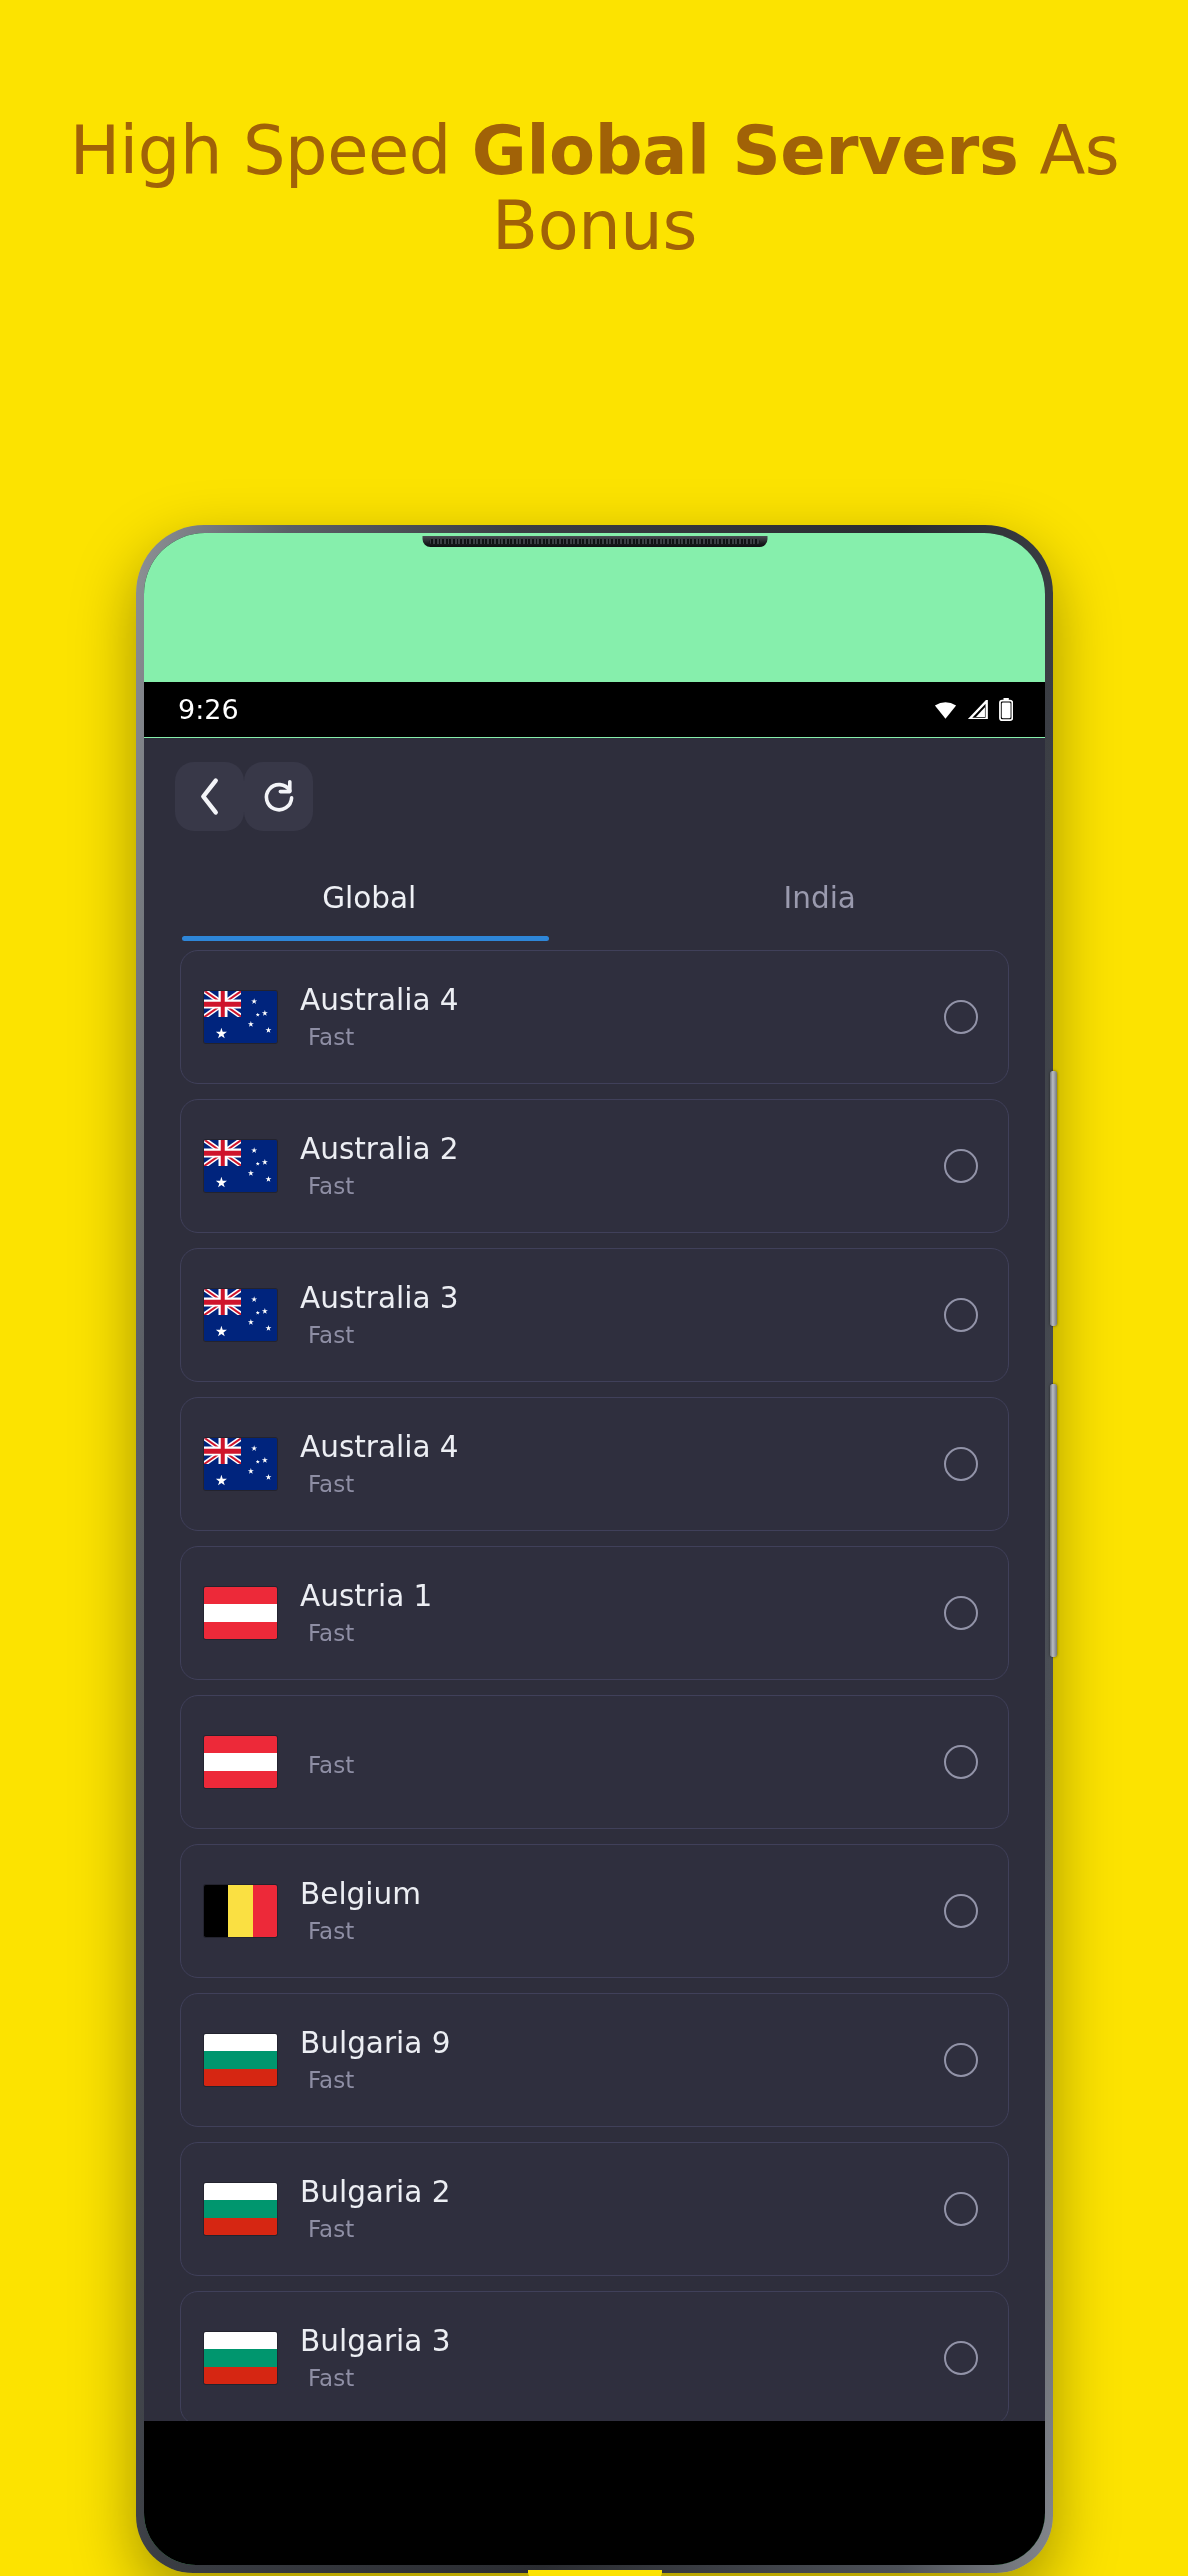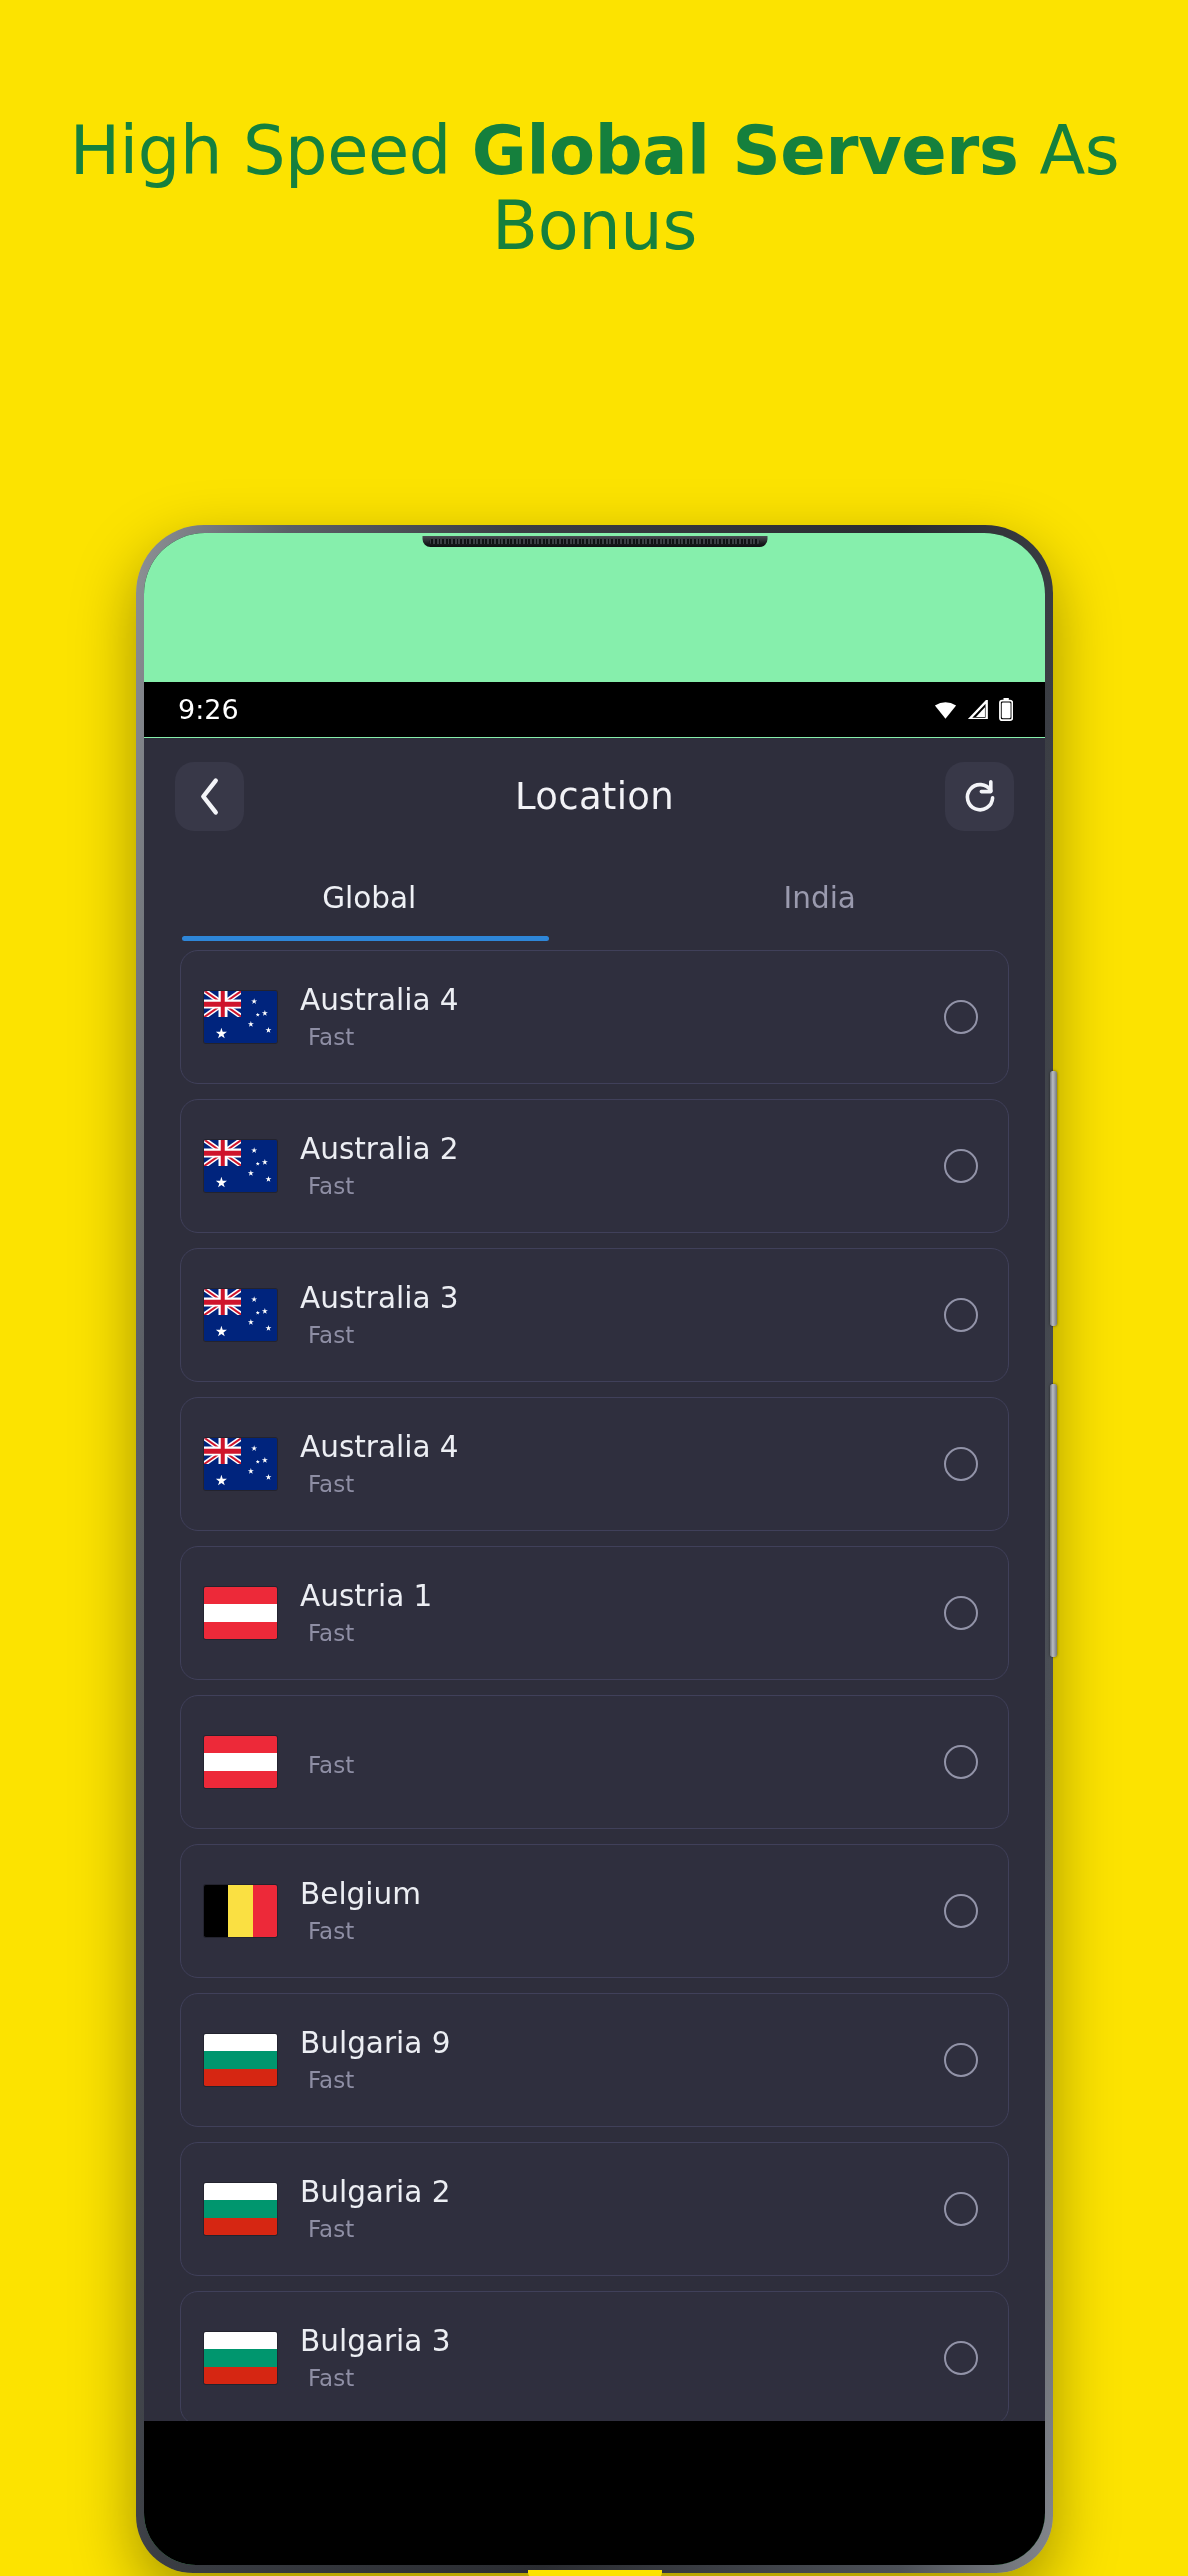--- a/index.html
+++ b/index.html
@@ -13,21 +13,21 @@
     position: relative;
   }
 
   
   .headline {
     position: absolute;
     top: 114px;
     left: 0;
     width: 1189px;
     text-align: center;
-    color: #15803d;
+    color: #a16207;
     font-size: 67px;
     line-height: 1.12;
     font-weight: 400;
     letter-spacing: -0.4px;
     font-family: "DejaVu Sans", sans-serif;
   }
   .headline b { font-weight: 700; }
 
   
   .phone {
@@ -307,21 +307,20 @@
       </div>
 
       <div class="app">
 
         <div class="appbar">
           <div class="round-btn">
             <svg width="27" height="39" viewBox="0 0 30 44">
               <path d="M22 4 L8 22 L22 40" fill="none" stroke="#f3f4f8" stroke-width="5" stroke-linecap="round" stroke-linejoin="round"></path>
             </svg>
           </div>
-          <div class="appbar-title">Location</div>
           <div class="round-btn">
             <svg width="36" height="36" viewBox="0 0 40 40">
               <path d="M32 13 A14 14 0 1 0 34 21" fill="none" stroke="#f3f4f8" stroke-width="4" stroke-linecap="round"></path>
               <path d="M32 3 L32 14 L21.5 14" fill="none" stroke="#f3f4f8" stroke-width="4" stroke-linecap="round" stroke-linejoin="round"></path>
             </svg>
           </div>
         </div>
 
         <div class="tabs">
           <div class="tab active">

